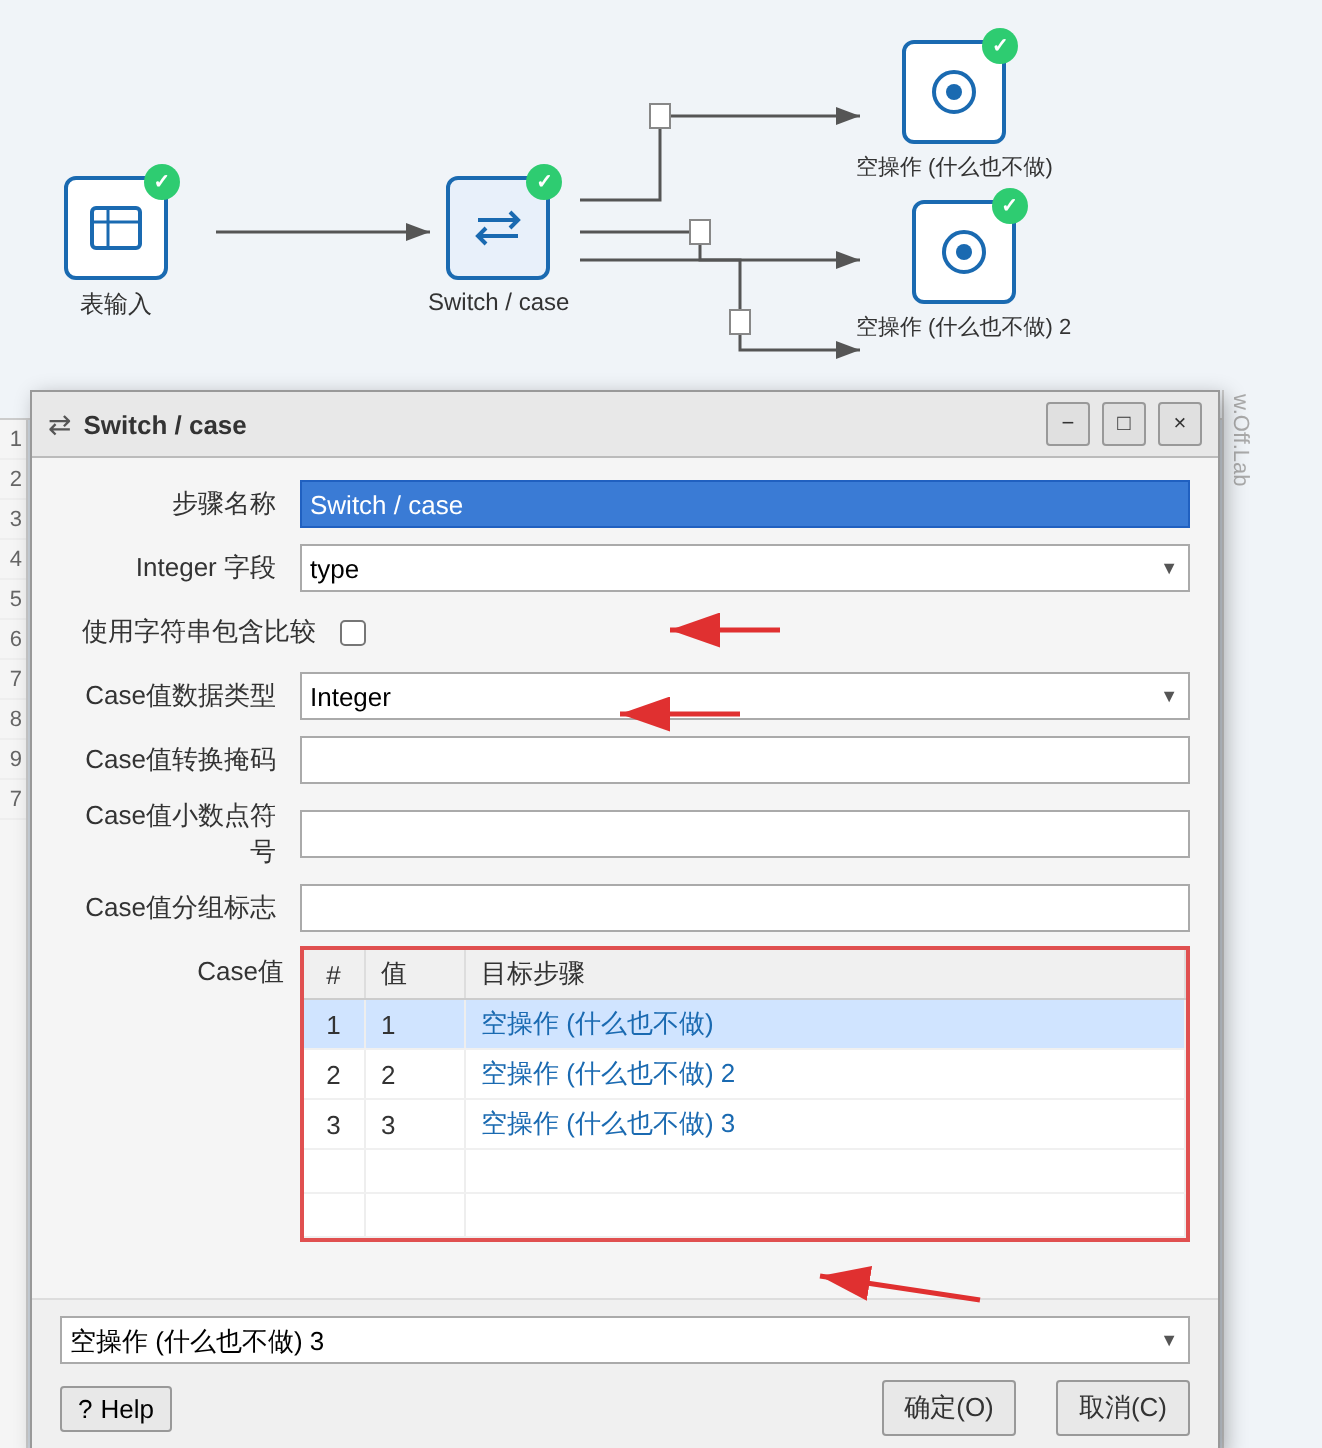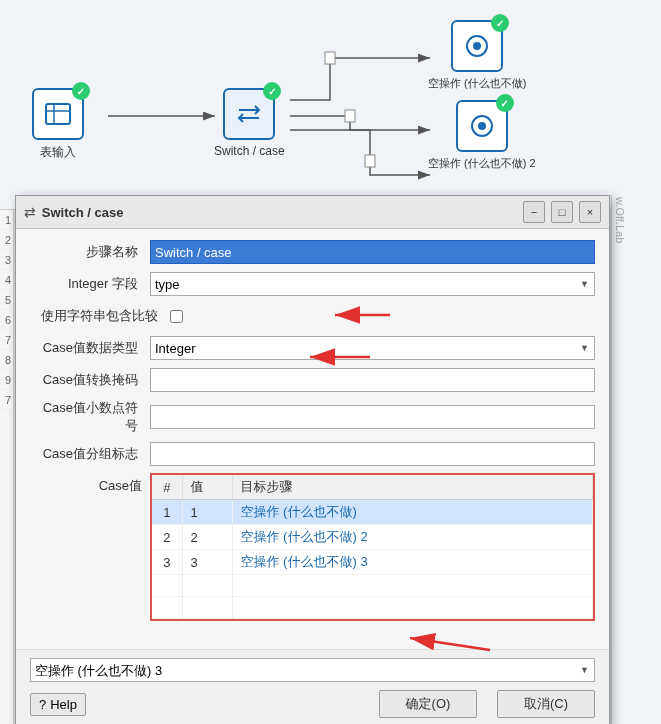--- a/index.html
+++ b/index.html
@@ -263,21 +263,21 @@
       margin-bottom: 8px;
     }
 
     .button-row {
       display: flex;
       justify-content: center;
       gap: 20px;
       align-items: center;
     }
     .dialog-btn {
-      width: 98px;
+      width: 67px;
       height: 28px;
       border: 1px solid #999;
       background: #e8e8e8;
       cursor: pointer;
       font-size: 13px;
       font-family: inherit;
       color: #333;
       border-radius: 2px;
     }
 

